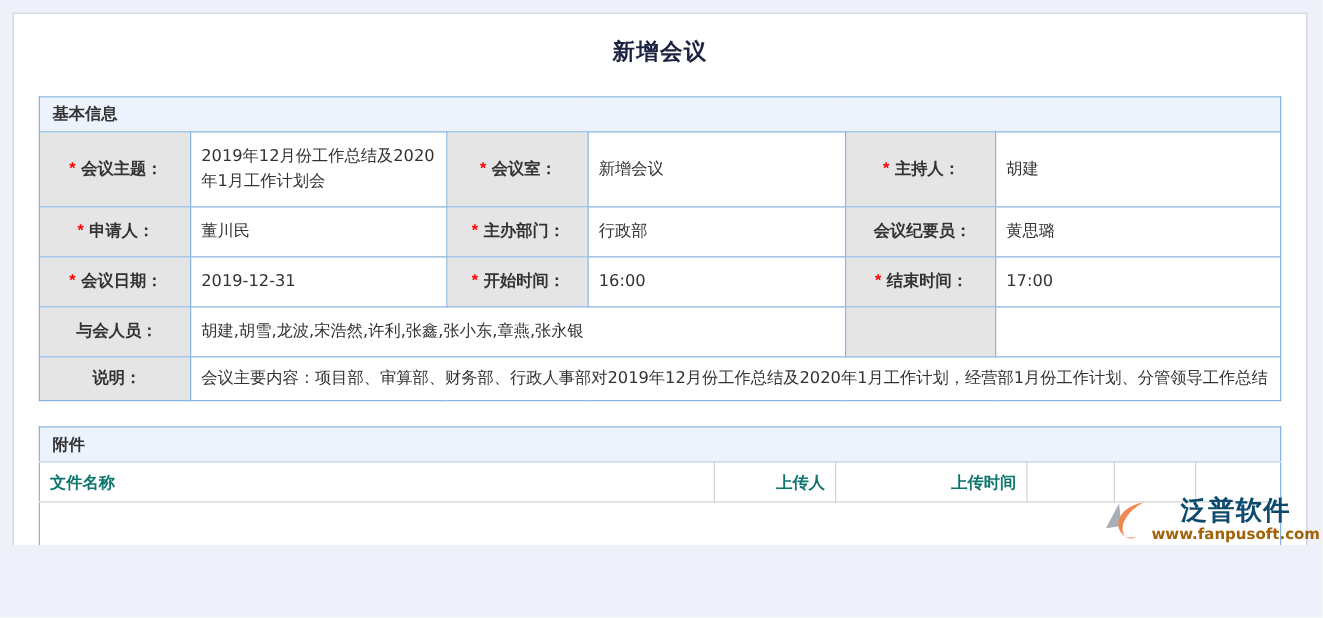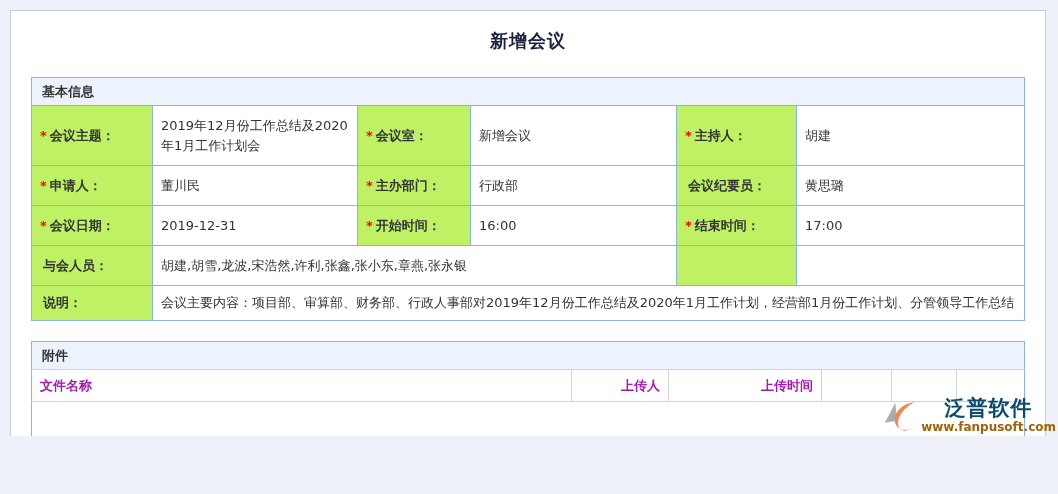--- a/index.html
+++ b/index.html
@@ -48,24 +48,25 @@
   tr.section-row td{
     background:#ecf3fc;
     font-weight:bold;
     text-align:left;
     padding-left:10px;
     font-size:13px;
     color:#333;
   }
   tr.section-row{height:28px;border-radius:11px;}
   .label-cell{
-    background:#bef264;
-    text-align:left;
+    background:#e5e5e5;
+    text-align:center;
     font-weight:bold;
     white-space:nowrap;
+    font-family:Liberation Mono, monospace;
   }
   .value-cell{background:#ffffff;text-align:left;}
   .req{
     color:#ff0000;
     margin-right:3px;
     font-weight:bold;
   }
   .row-tall{height:60px;}
   .row-std{height:40px;}
   .row-desc{height:35px;}
@@ -76,21 +77,21 @@
     border-bottom:1px solid #c6d4e4;
     background:#ecf3fc;
   }
   .attach-table tr.cols-row{height:32px;}
   .attach-table tr.cols-row td{
     border:none;
     border-right:1px solid #d4d4d4;
     border-bottom:1px solid #d4d4d4;
     font-size:13px;
     font-weight:bold;
-    color:#a21caf;
+    color:#0f766e;
     background:#fff;
     padding:3px 8px;
   }
   .attach-table tr.cols-row td:last-child{border-right:none;}
   .attach-table td.col-file{text-align:left;}
   .attach-table td.col-center{text-align:right;}
   .attach-table tr.body-row td{
     border:none;
     height:64px;
     background:#fff;

